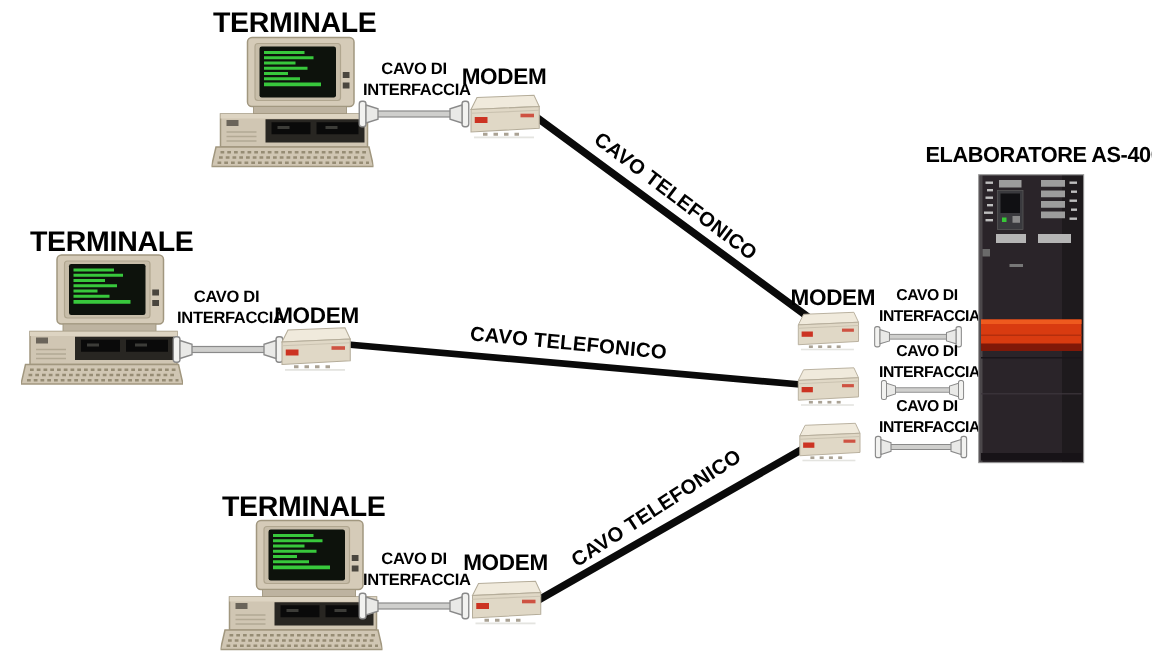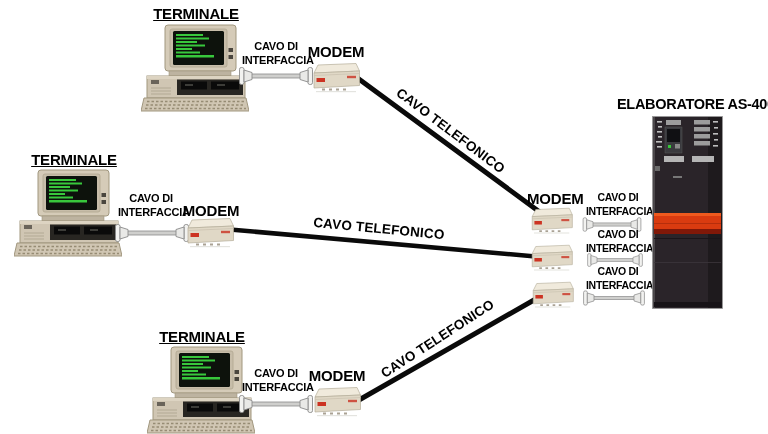--- a/index.html
+++ b/index.html
@@ -8,21 +8,21 @@
     position:relative;width:768px;height:434px;background:#ffffff;
     overflow:hidden;
   }
   .layer{position:absolute;left:0;top:0;}
   .node{position:absolute;}
   .label{
     position:absolute;font-family:"Liberation Sans",sans-serif;
     font-weight:bold;color:#000;text-align:center;white-space:nowrap;
     letter-spacing:-0.2px;line-height:1.1;
   }
-  .lbl-terminal{font-size:15px;text-decoration:underline;}
+  .lbl-terminal{font-size:19px;}
   .lbl-modem{font-size:15px;}
   .lbl-modem-hub{font-size:15px;}
   .lbl-tower{font-size:14.5px;letter-spacing:-0.3px;}
   .lbl-iface{font-size:11px;line-height:14px;letter-spacing:-0.2px;}
   .lbl-iface-hub{font-size:10.5px;line-height:13.5px;letter-spacing:-0.3px;}
   .lbl-phone{font-size:13.5px;letter-spacing:0.2px;transform-origin:center center;}
 </style>
 </head>
 <body>
 

